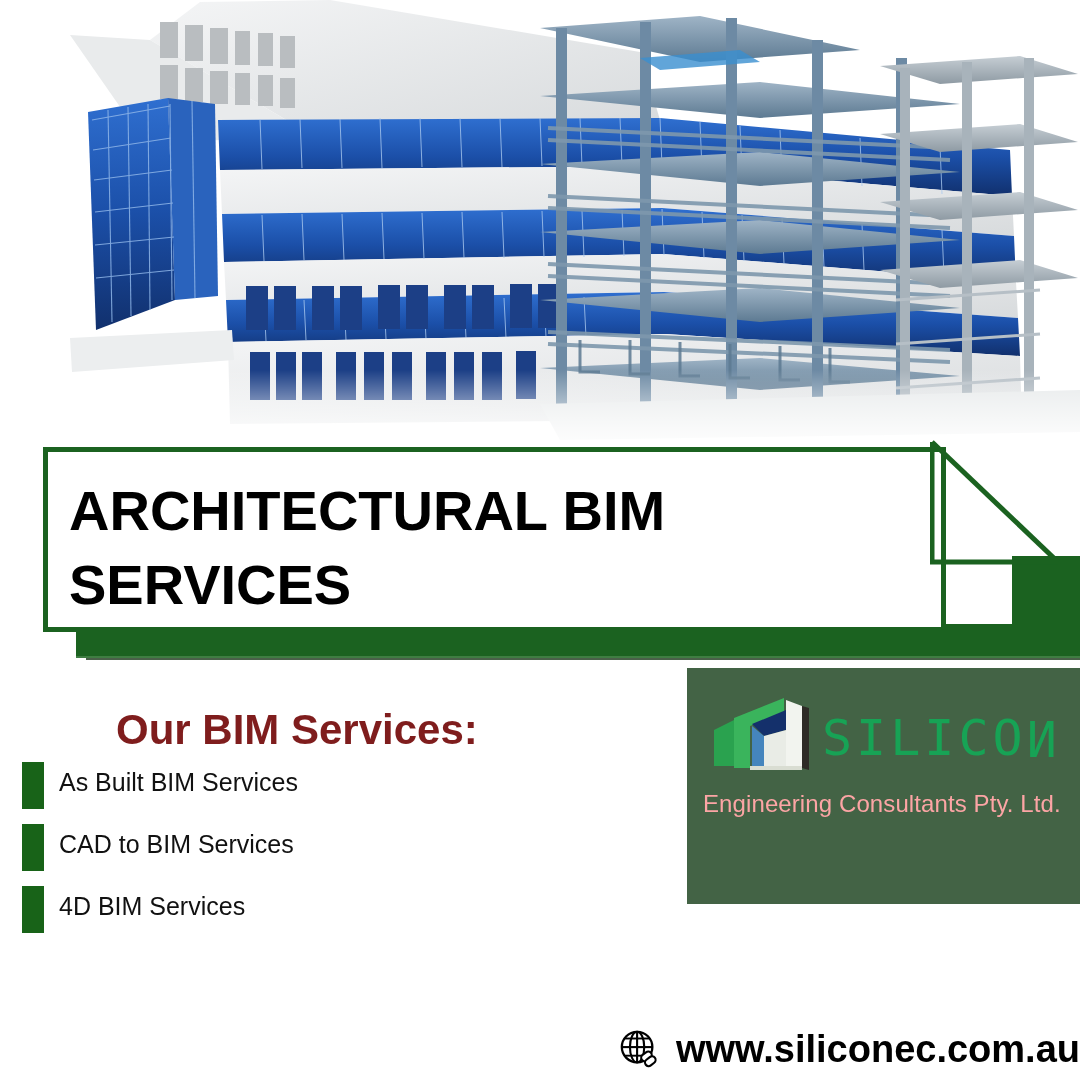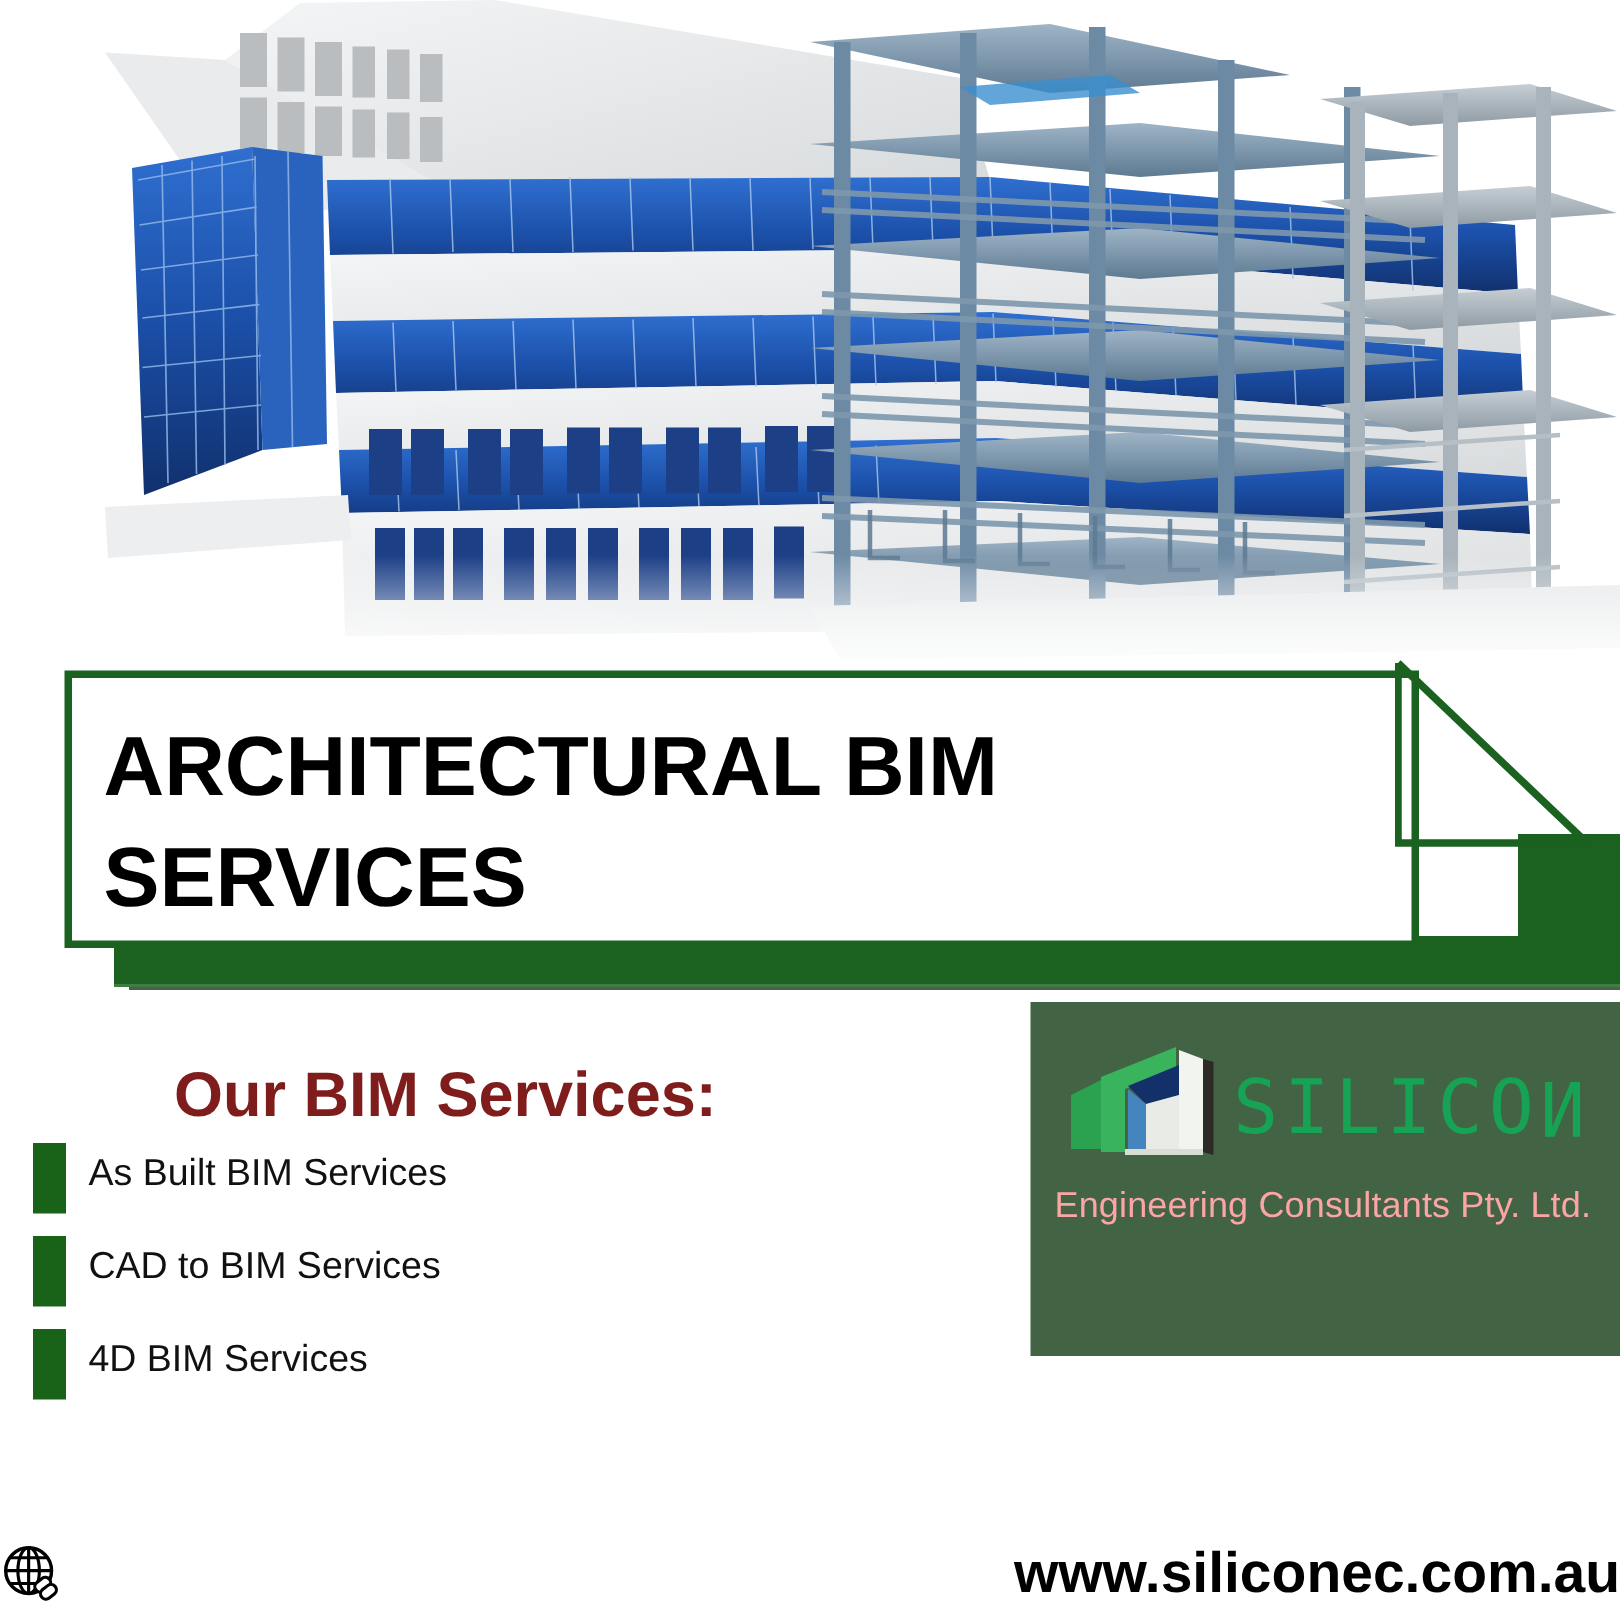--- a/index.html
+++ b/index.html
@@ -80,21 +80,21 @@
   .logo-word .flip-n{display:inline-block;transform:scaleY(-1);}
   .logo-tagline{
     position:absolute;left:16px;top:122px;width:372px;
     font-size:24px;color:#fca5a5;letter-spacing:0.1px;text-align:left;
     white-space:nowrap;
   }
 
   
   .footer{
     position:absolute;left:0;top:1018px;width:1080px;height:62px;
-    display:flex;align-items:center;justify-content:space-between;gap:16px;
+    display:flex;align-items:center;justify-content:flex-end;gap:16px;
   }
   .globe-icon{width:42px;height:42px;flex:0 0 auto;}
   .footer-url{font-size:38px;font-weight:bold;color:#000;letter-spacing:0px;}
 </style>
 </head>
 <body>
 
 <div class="poster">
 
   <div class="hero">

